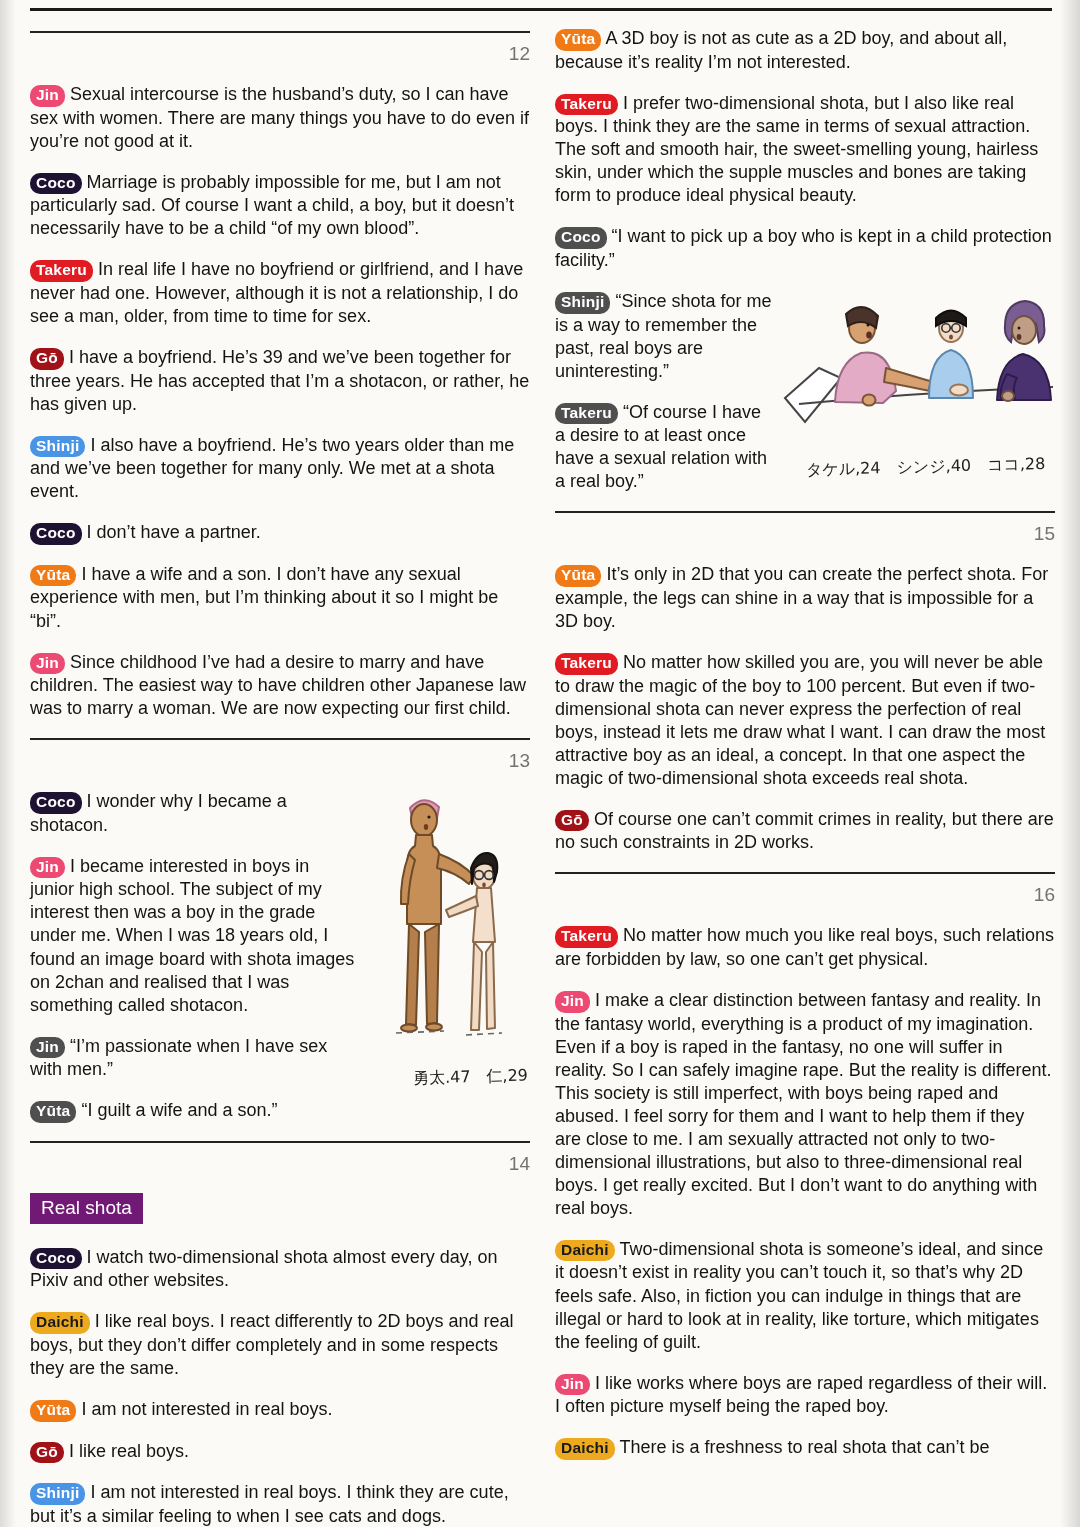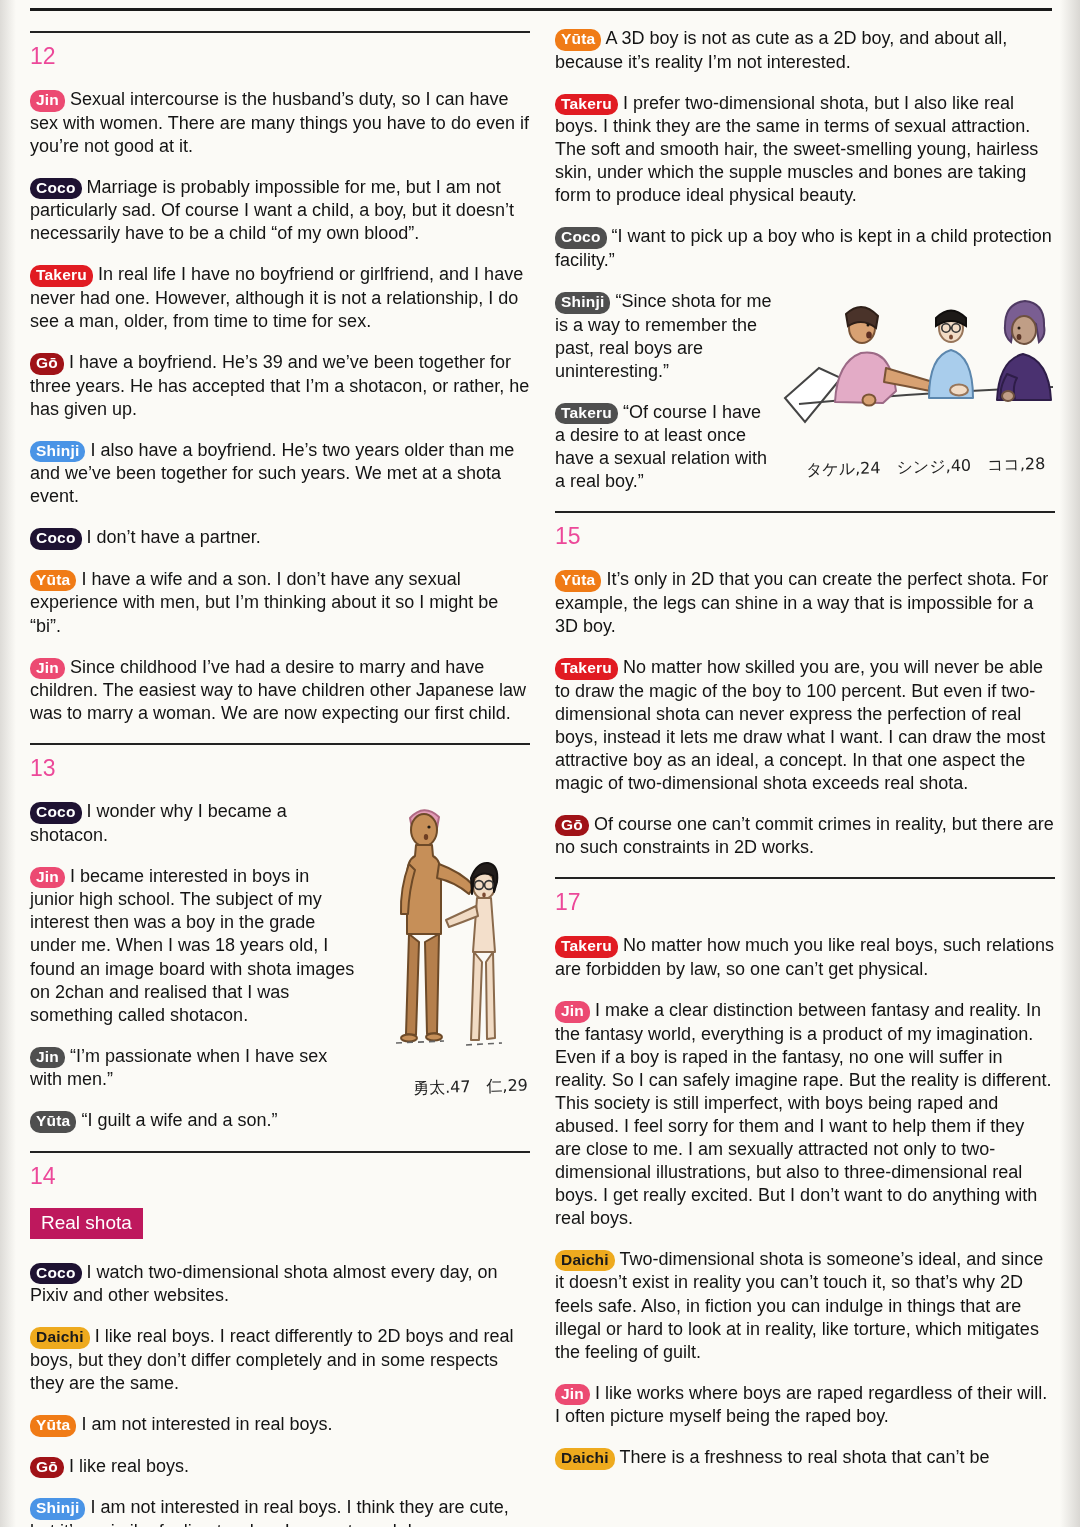--- a/index.html
+++ b/index.html
@@ -11,29 +11,29 @@
     background:linear-gradient(90deg,#dddbd7 0,#fbfaf6 16px,#fbfaf6 1060px,#d9d7d3 100%);
   }
   .page { width:1080px; height:1527px; position:relative; }
   .top-strip { height:3px; background:#1a1a1a; margin:8px 28px 0 30px; }
   .columns {
     display:grid; grid-template-columns:500px 500px; column-gap:25px;
     padding:16px 25px 0 30px; align-items:start;
   }
   .rule { border-top:2.5px solid #222; margin:4px 0 10px; }
   .rule.clear { clear:both; }
-  .section-number { font-size:23px; color:#ec4899; margin:0 0 18px; }
+  .section-number { font-size:19px; color:#737373; margin:0 0 18px;text-align:right; }
   .para { font-size:18px; line-height:1.28; margin:0 0 18px; color:#141414; }
   .tag {
     display:inline-block; font-size:15.5px; font-weight:bold; line-height:1.2;
     padding:1px 6px 2px; border-radius:10px; letter-spacing:.2px;
   }
   .label-row { margin:2px 0 22px; }
   .section-label {
-    display:inline-block; background:#be185d; color:#ffffff;
+    display:inline-block; background:#701a75; color:#ffffff;
     font-size:19px; padding:4px 11px 5px;
   }
   .figure { position:relative; }
   .fig-standing { float:right; width:162px; height:298px; margin:0 0 4px 12px; }
   .fig-table   { float:right; width:272px; height:190px; margin:0 0 2px 10px; }
   .fig-caption {
     position:absolute; bottom:0; right:2px; font-size:16px; white-space:nowrap;
     transform:rotate(-1.5deg); color:#222; font-family:"DejaVu Sans",sans-serif;
   }
   .fig-table .fig-caption { right:10px; bottom:2px; }
@@ -45,21 +45,21 @@
 <div class="page">
   <div class="top-strip"></div>
   <div class="columns">
     <div class="column" id="left-col">
         <div class="rule"></div>
         <div class="section-number">12</div>
         <p class="para"><span class="tag" style="background: rgb(236, 74, 114); color: rgb(255, 255, 255);">Jin</span> <span>Sexual intercourse is the husband’s duty, so I can have sex with women. There are many things you have to do even if you’re not good at it.</span></p>
         <p class="para"><span class="tag" style="background: rgb(30, 18, 50); color: rgb(255, 255, 255);">Coco</span> <span>Marriage is probably impossible for me, but I am not particularly sad. Of course I want a child, a boy, but it doesn’t necessarily have to be a child “of my own blood”.</span></p>
         <p class="para"><span class="tag" style="background: rgb(225, 27, 34); color: rgb(255, 255, 255);">Takeru</span> <span>In real life I have no boyfriend or girlfriend, and I have never had one. However, although it is not a relationship, I do see a man, older, from time to time for sex.</span></p>
         <p class="para"><span class="tag" style="background: rgb(160, 18, 23); color: rgb(255, 255, 255);">Gō</span> <span>I have a boyfriend. He’s 39 and we’ve been together for three years. He has accepted that I’m a shotacon, or rather, he has given up.</span></p>
-        <p class="para"><span class="tag" style="background: rgb(74, 148, 230); color: rgb(255, 255, 255);">Shinji</span> <span>I also have a boyfriend. He’s two years older than me and we’ve been together for such years. We met at a shota event.</span></p>
+        <p class="para"><span class="tag" style="background: rgb(74, 148, 230); color: rgb(255, 255, 255);">Shinji</span> <span>I also have a boyfriend. He’s two years older than me and we’ve been together for many only. We met at a shota event.</span></p>
         <p class="para"><span class="tag" style="background: rgb(30, 18, 50); color: rgb(255, 255, 255);">Coco</span> <span>I don’t have a partner.</span></p>
         <p class="para"><span class="tag" style="background: rgb(240, 123, 22); color: rgb(255, 255, 255);">Yūta</span> <span>I have a wife and a son. I don’t have any sexual experience with men, but I’m thinking about it so I might be “bi”.</span></p>
         <p class="para"><span class="tag" style="background: rgb(236, 74, 114); color: rgb(255, 255, 255);">Jin</span> <span>Since childhood I’ve had a desire to marry and have children. The easiest way to have children other Japanese law was to marry a woman. We are now expecting our first child.</span></p>
         <div class="rule"></div>
         <div class="section-number">13</div>
         <figure class="figure fig-standing">
     <svg width="162" height="272" viewBox="0 0 162 272">
 
       <g stroke="#6d4a28" stroke-width="2" stroke-linejoin="round" stroke-linecap="round">
         <path d="M42 18 Q56 3 71 17 L69 28 Q56 19 44 28 Z" fill="#e39cb6" stroke="#b06a84"></path>
@@ -158,21 +158,21 @@
     <figcaption class="fig-caption">タケル,24　シンジ,40　ココ,28</figcaption>
   </figure>
         <p class="para"><span class="tag" style="background: rgb(79, 79, 79); color: rgb(255, 255, 255);">Shinji</span> <span>“Since shota for me is a way to remember the past, real boys are uninteresting.”</span></p>
         <p class="para"><span class="tag" style="background: rgb(79, 79, 79); color: rgb(255, 255, 255);">Takeru</span> <span>“Of course I have a desire to at least once have a sexual relation with a real boy.”</span></p>
         <div class="rule clear"></div>
         <div class="section-number">15</div>
         <p class="para"><span class="tag" style="background: rgb(240, 123, 22); color: rgb(255, 255, 255);">Yūta</span> <span>It’s only in 2D that you can create the perfect shota. For example, the legs can shine in a way that is impossible for a 3D boy.</span></p>
         <p class="para"><span class="tag" style="background: rgb(225, 27, 34); color: rgb(255, 255, 255);">Takeru</span> <span>No matter how skilled you are, you will never be able to draw the magic of the boy to 100 percent. But even if two-dimensional shota can never express the perfection of real boys, instead it lets me draw what I want. I can draw the most attractive boy as an ideal, a concept. In that one aspect the magic of two-dimensional shota exceeds real shota.</span></p>
         <p class="para"><span class="tag" style="background: rgb(160, 18, 23); color: rgb(255, 255, 255);">Gō</span> <span>Of course one can’t commit crimes in reality, but there are no such constraints in 2D works.</span></p>
         <div class="rule"></div>
-        <div class="section-number">17</div>
+        <div class="section-number">16</div>
         <p class="para"><span class="tag" style="background: rgb(225, 27, 34); color: rgb(255, 255, 255);">Takeru</span> <span>No matter how much you like real boys, such relations are forbidden by law, so one can’t get physical.</span></p>
         <p class="para"><span class="tag" style="background: rgb(236, 74, 114); color: rgb(255, 255, 255);">Jin</span> <span>I make a clear distinction between fantasy and reality. In the fantasy world, everything is a product of my imagination. Even if a boy is raped in the fantasy, no one will suffer in reality. So I can safely imagine rape. But the reality is different. This society is still imperfect, with boys being raped and abused. I feel sorry for them and I want to help them if they are close to me. I am sexually attracted not only to two-dimensional illustrations, but also to three-dimensional real boys. I get really excited. But I don’t want to do anything with real boys.</span></p>
         <p class="para"><span class="tag" style="background: rgb(238, 170, 30); color: rgb(26, 26, 26);">Daichi</span> <span>Two-dimensional shota is someone’s ideal, and since it doesn’t exist in reality you can’t touch it, so that’s why 2D feels safe. Also, in fiction you can indulge in things that are illegal or hard to look at in reality, like torture, which mitigates the feeling of guilt.</span></p>
         <p class="para"><span class="tag" style="background: rgb(236, 74, 114); color: rgb(255, 255, 255);">Jin</span> <span>I like works where boys are raped regardless of their will. I often picture myself being the raped boy.</span></p>
         <p class="para"><span class="tag" style="background: rgb(238, 170, 30); color: rgb(26, 26, 26);">Daichi</span> <span>There is a freshness to real shota that can’t be</span></p>
       </div>
   </div>
 </div>
 
 </body></html>

